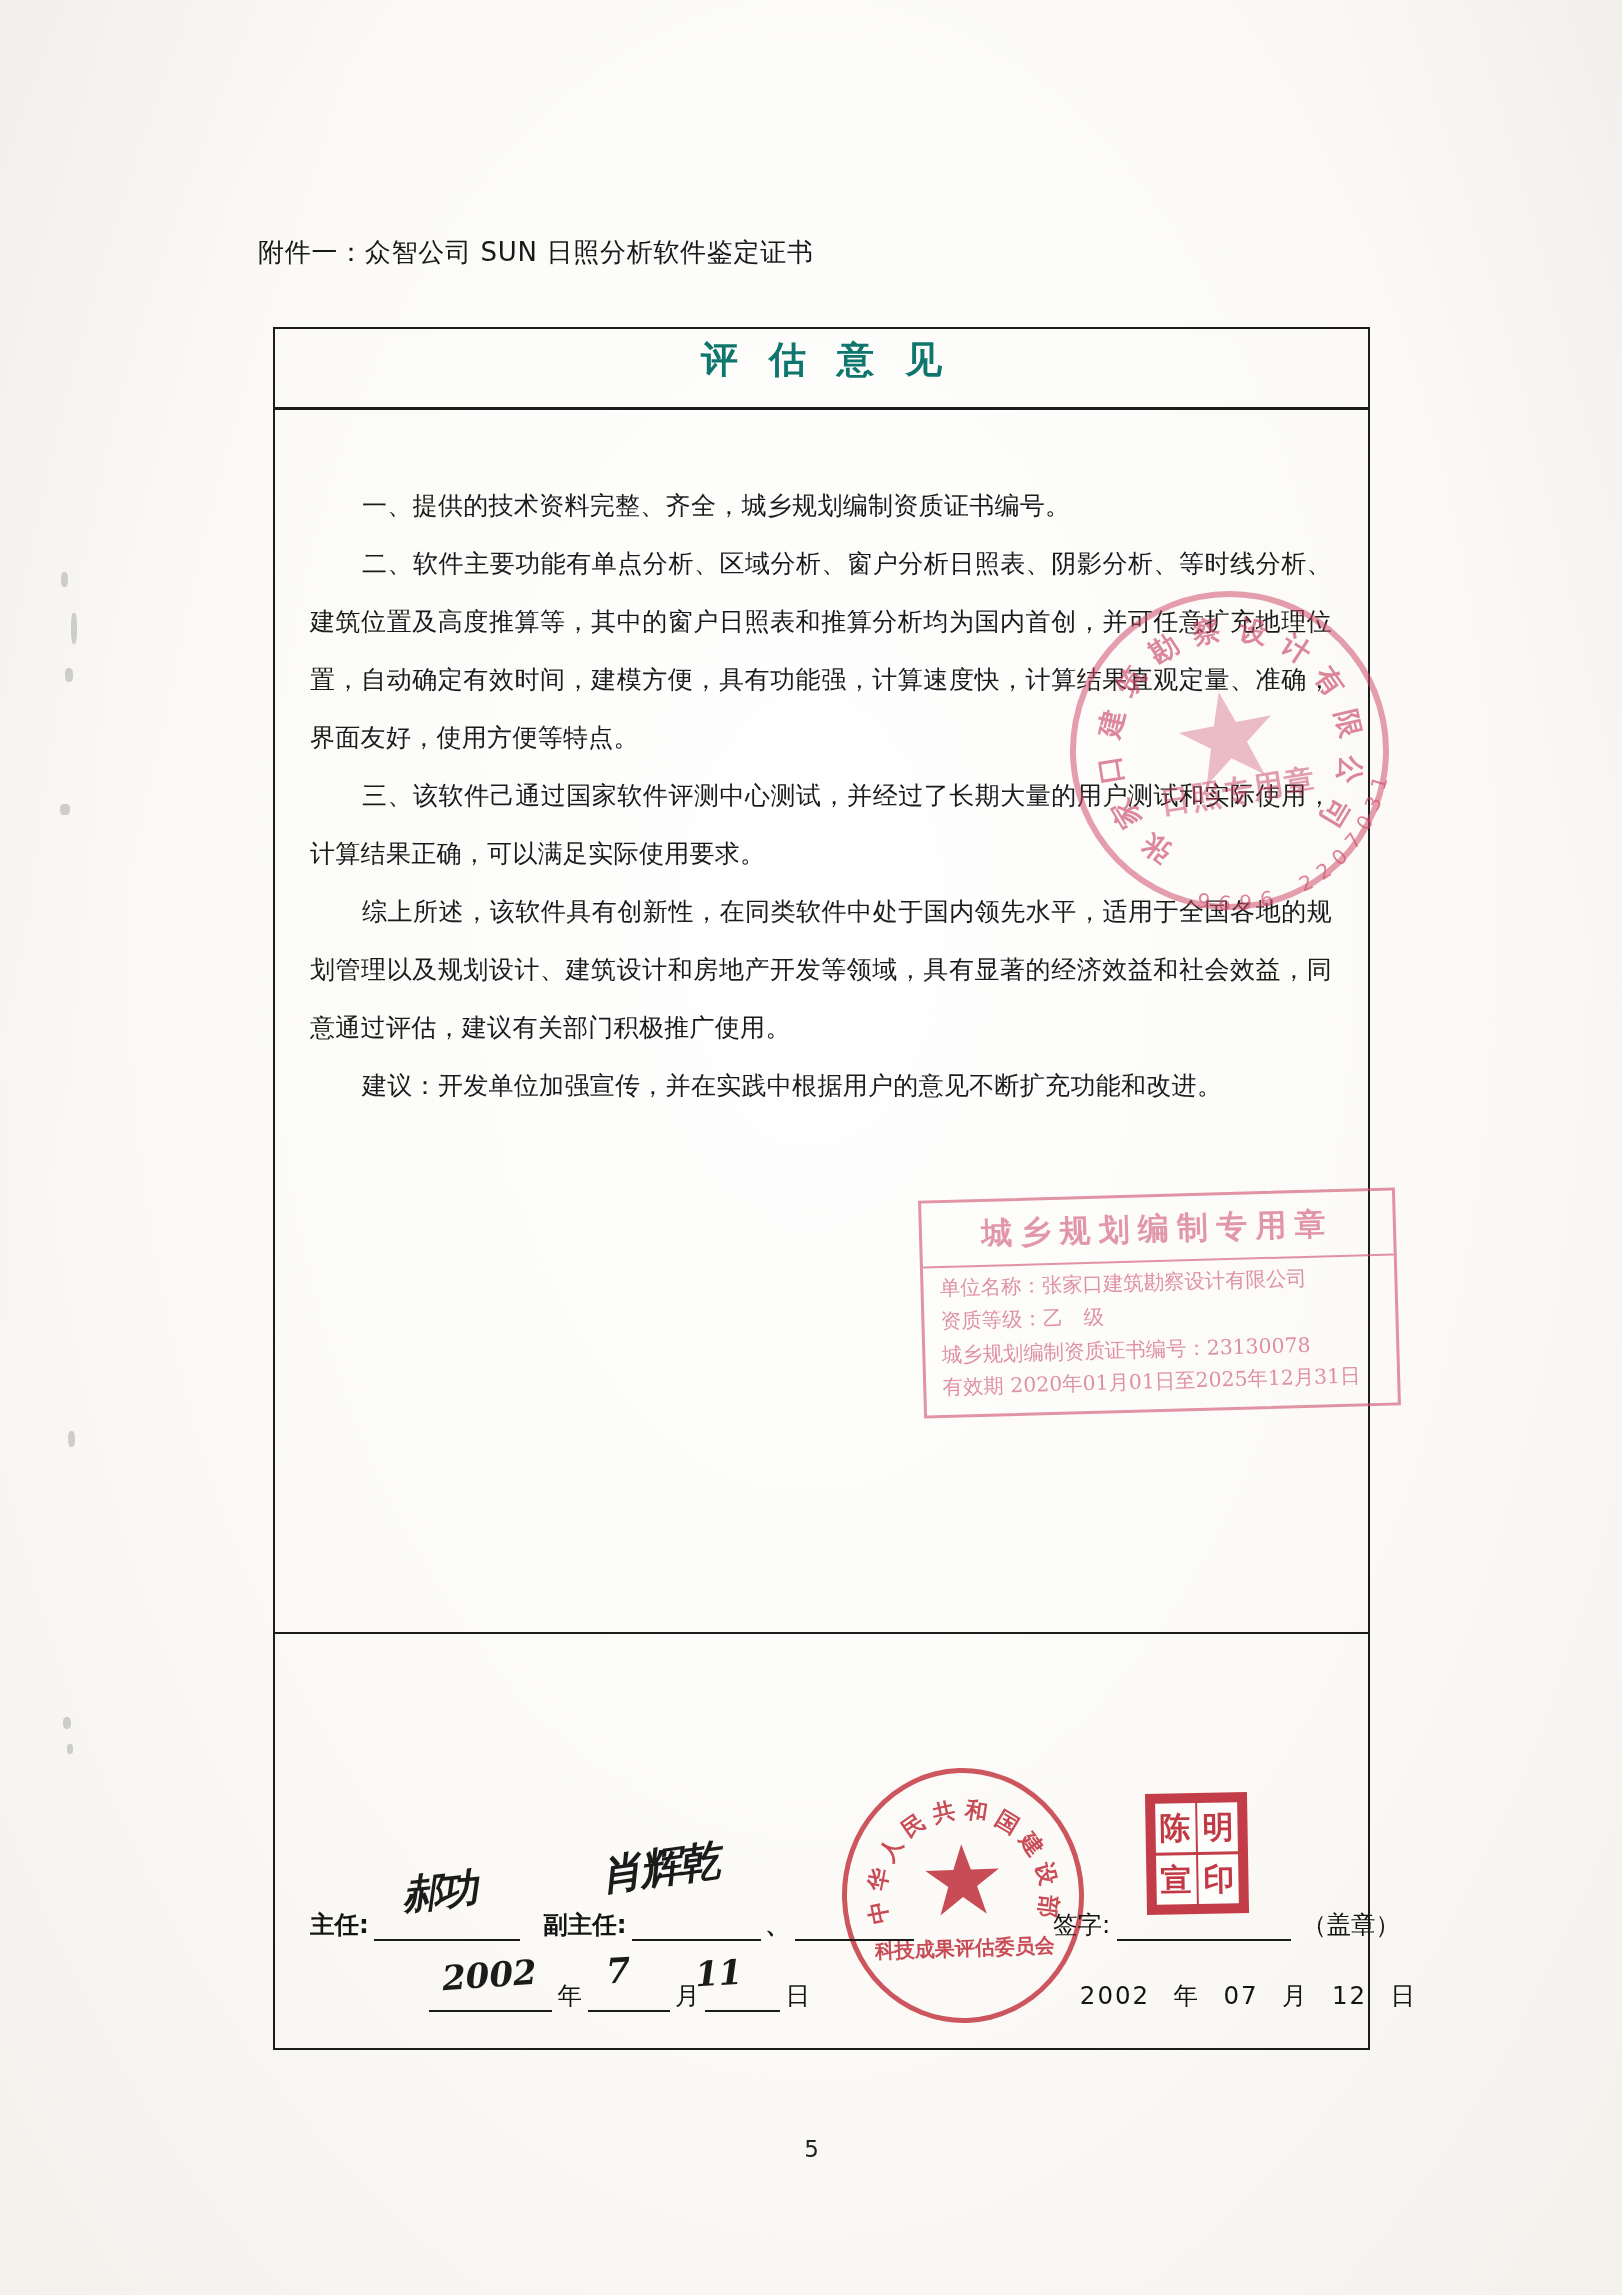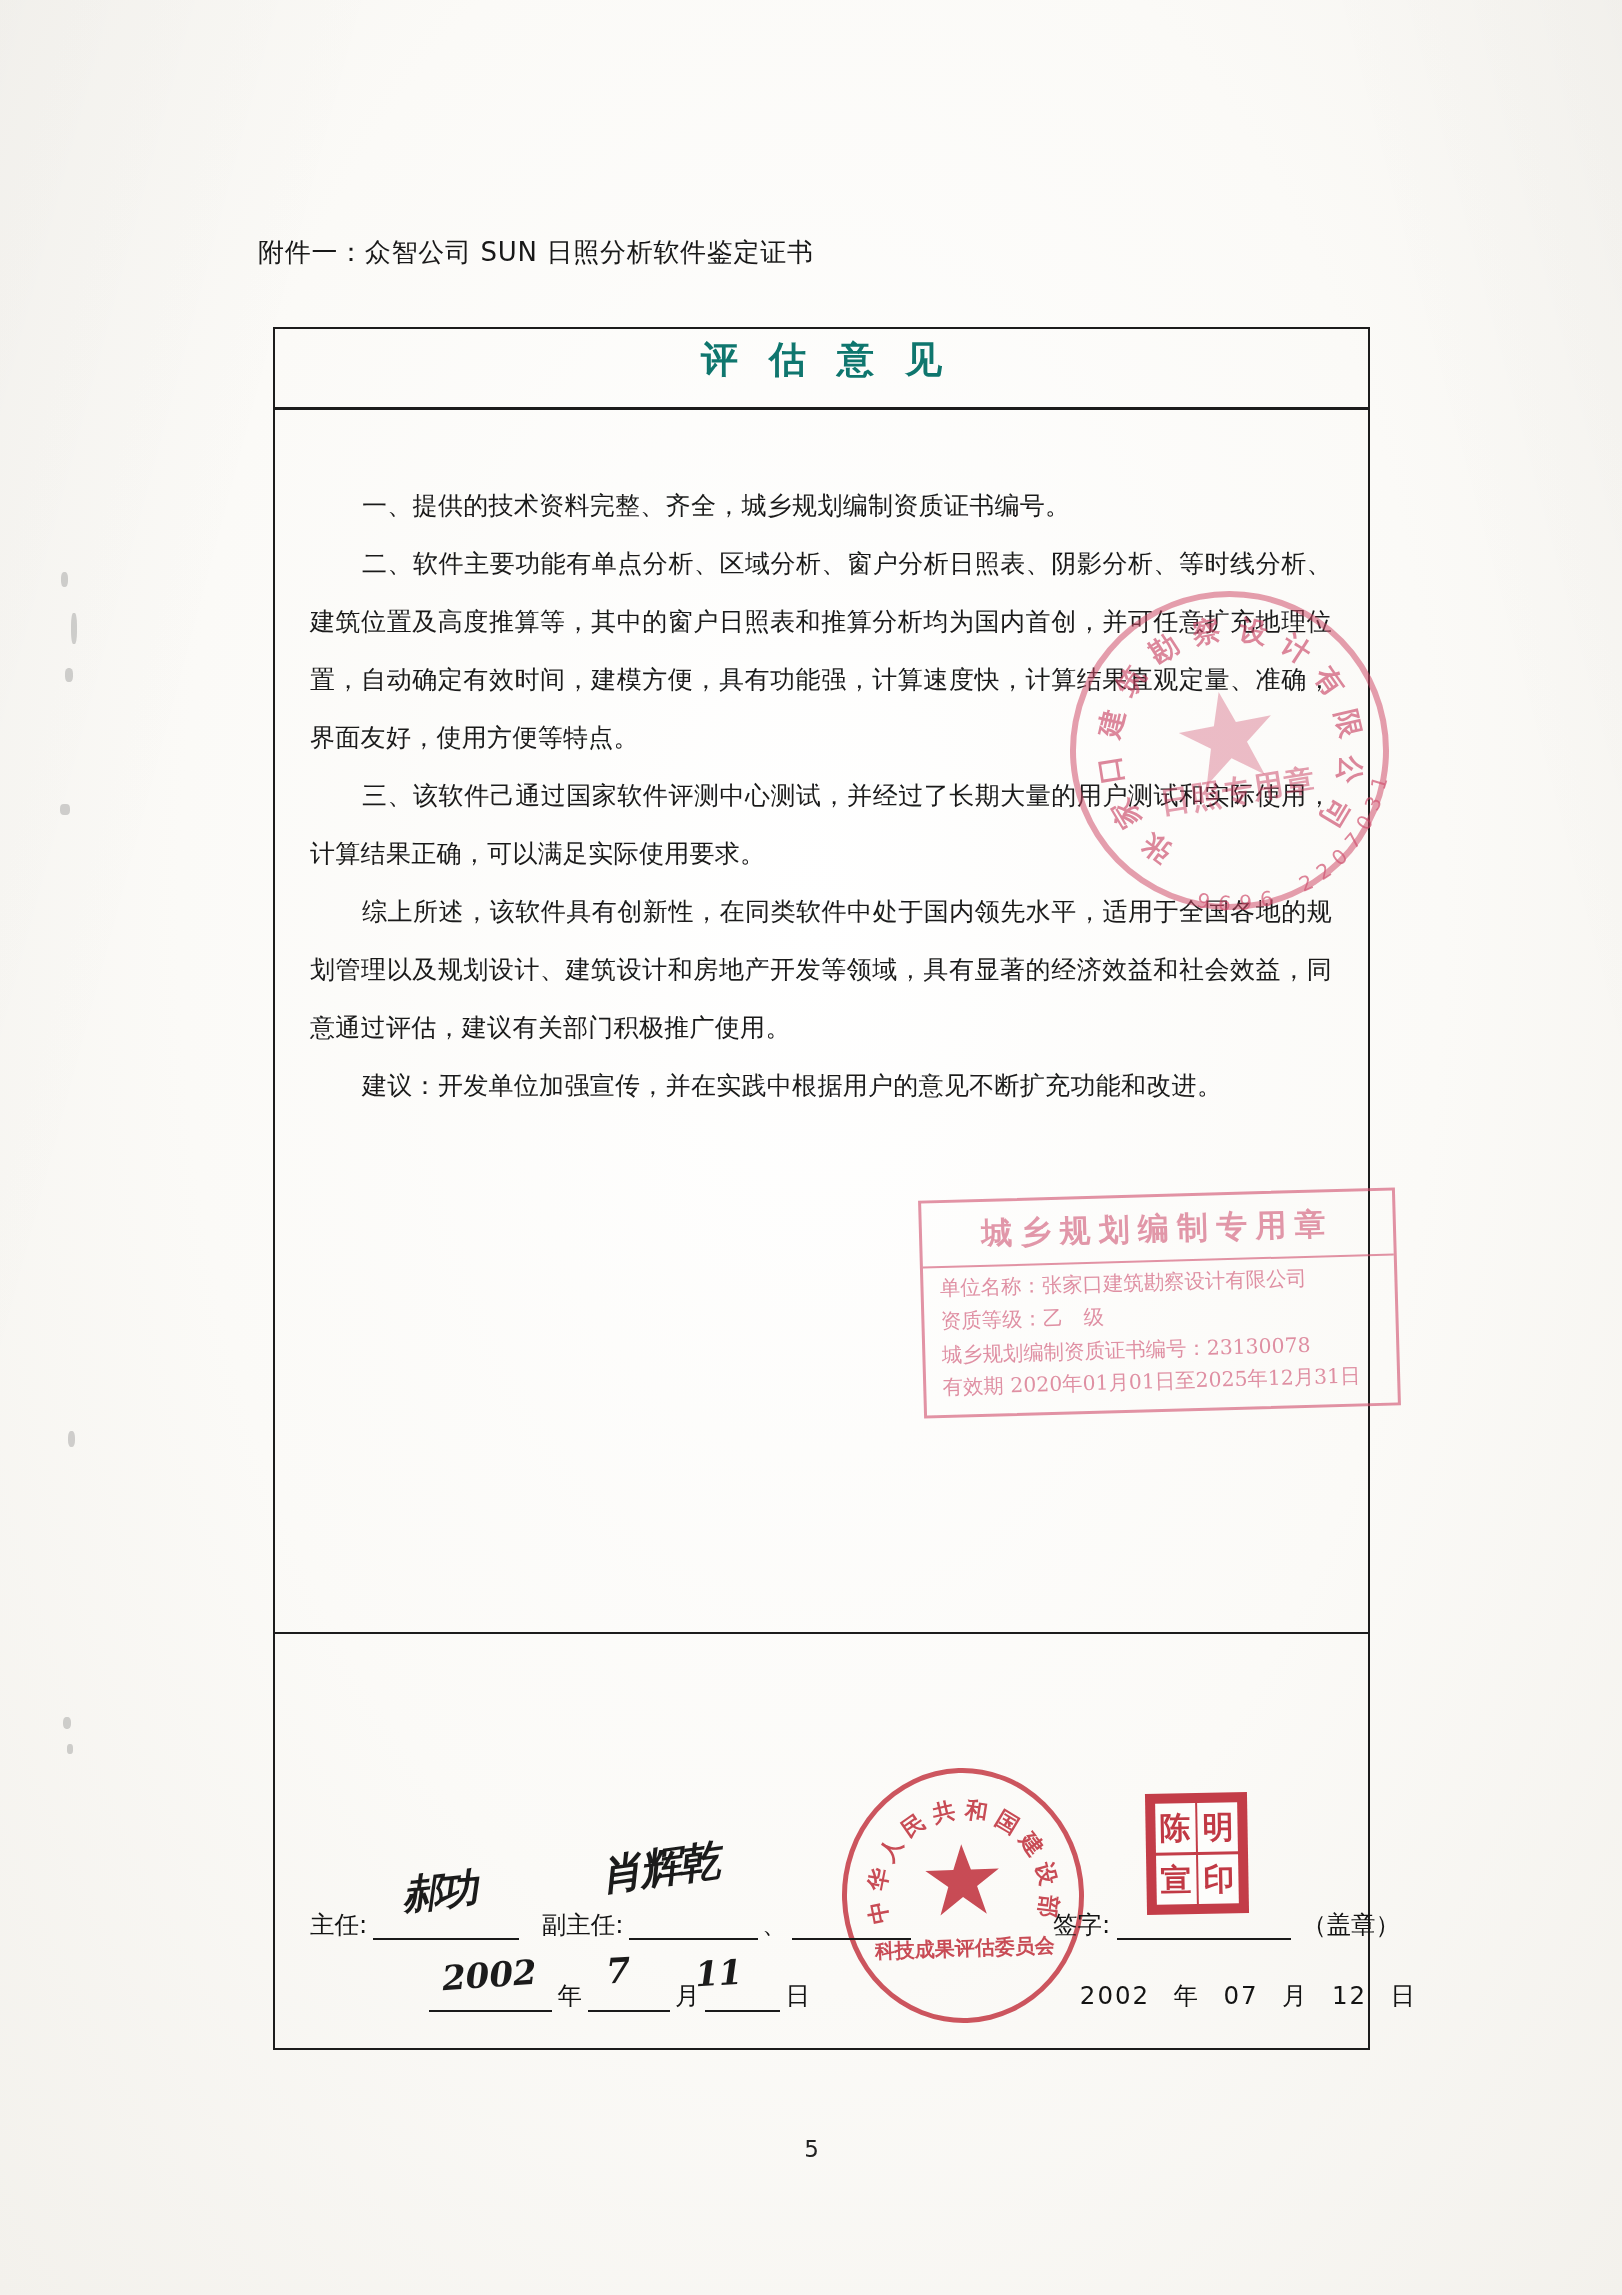--- a/index.html
+++ b/index.html
@@ -95,21 +95,22 @@
 
   
   .sig-row {
     position: absolute;
     left: 310px;
     top: 1908px;
     width: 1022px;
     font-size: 24.5px;
     color: #141414;
     display: flex;
-    align-items: flex-start;
+    align-items: flex-end;
+    font-weight: bold;
   }
   .sig-label { white-space: nowrap; }
   .sig-rule {
     display: inline-block;
     border-bottom: 2px solid #1a1a1a;
     height: 30px;
     position: relative;
   }
   .rule-a { width: 146px; margin: 0 23px 0 5.5px; }
   .rule-b { width: 129px; margin: 0 4.1px 0 5.5px; }
@@ -130,21 +131,21 @@
   .db2 { width: 82px; margin: 0 5.5px; }
   .db3 { width: 75px; margin: 0 5.5px; }
 
   .right-sign {
     position: absolute;
     left: 1053px;
     top: 1908px;
     font-size: 24.5px;
     color: #141414;
     display: flex;
-    align-items: flex-start;
+    align-items: center;
   }
   .right-date {
     position: absolute;
     left: 1073px;
     top: 1979px;
     font-size: 24.5px;
     letter-spacing: 2px;
     color: #141414;
   }
   .right-date span { margin: 0 6.8px; }

